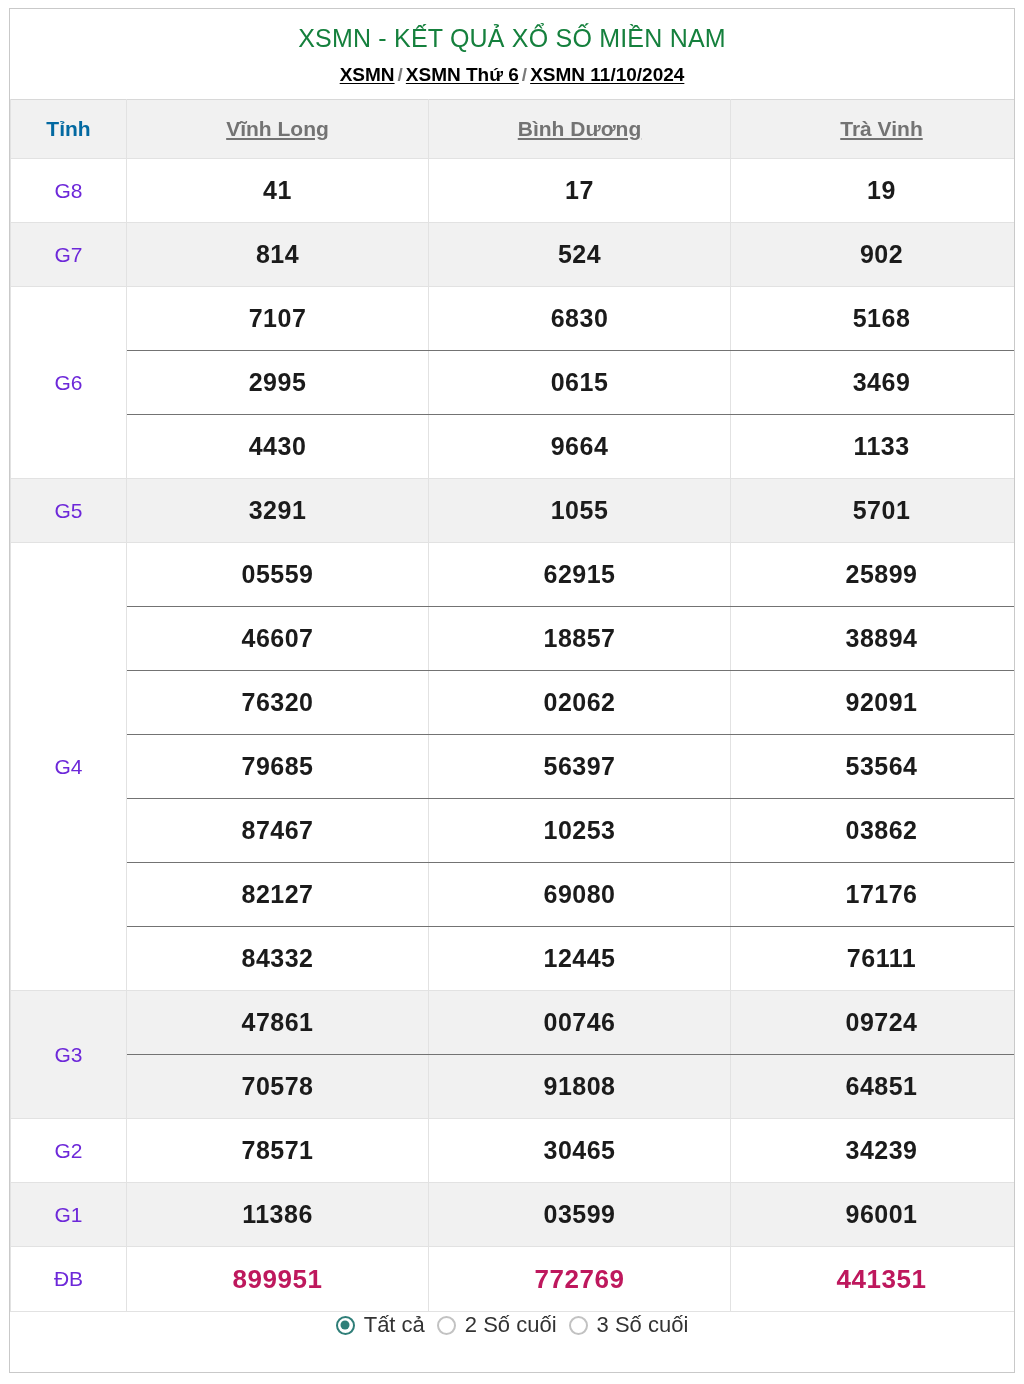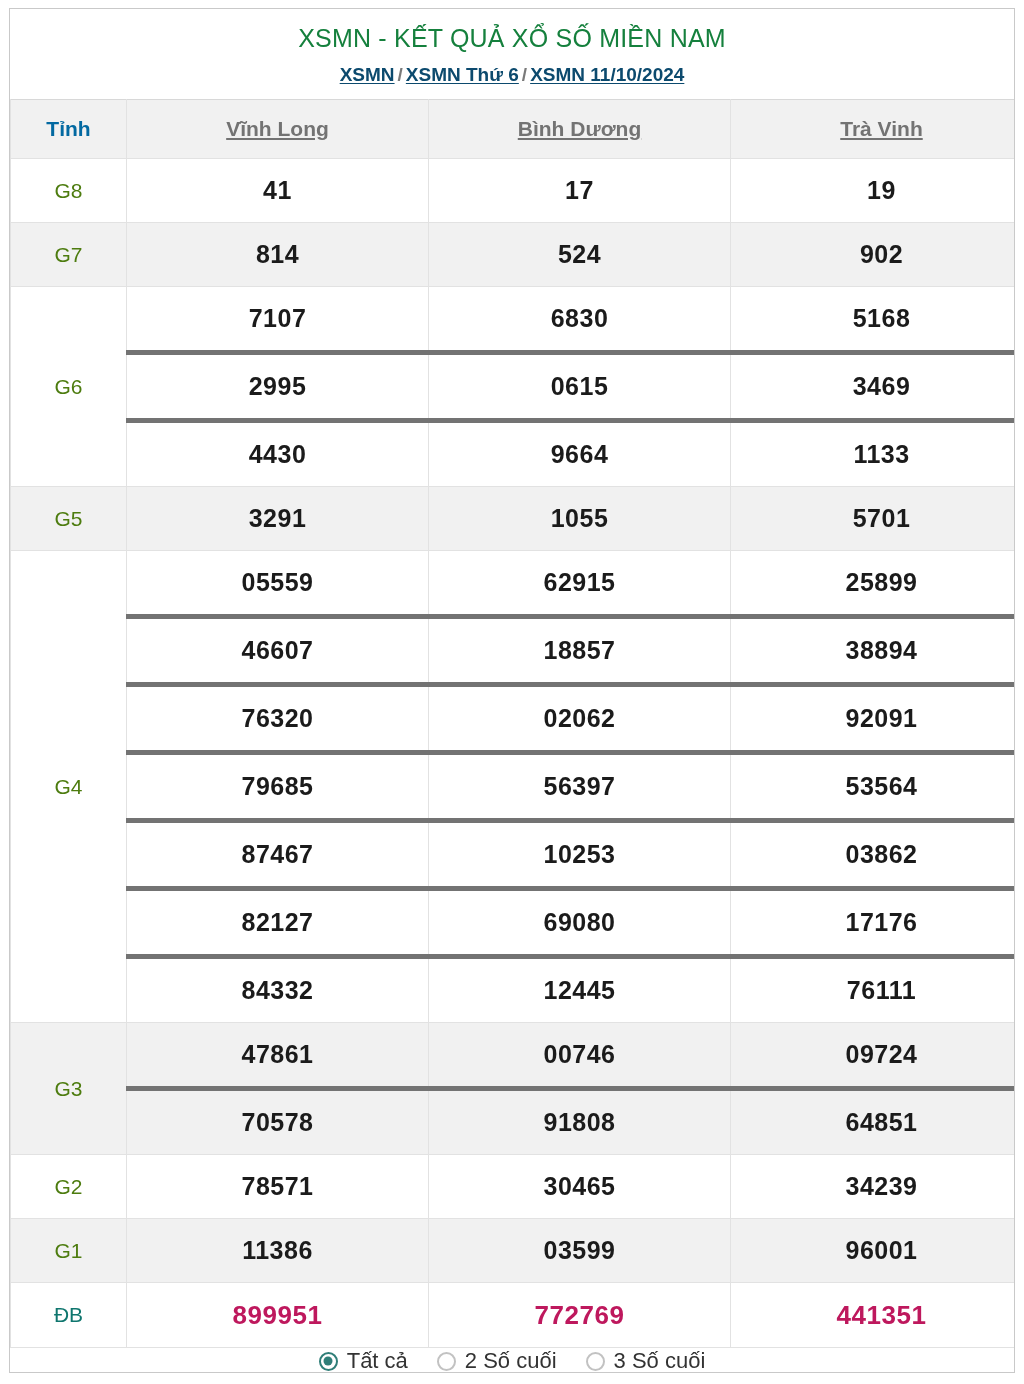--- a/index.html
+++ b/index.html
@@ -45,21 +45,21 @@
     font-weight: 400;
   }
   .breadcrumb {
     margin-top: 9px;
     font-size: 19px;
     line-height: 24px;
     font-weight: 700;
     color: #808080;
   }
   .breadcrumb a {
-    color: #0c4a6e;
+    color: #000000;
     text-decoration: underline;
     text-underline-offset: 2px;
   }
   .breadcrumb .sep {
     color: #7a7a7a;
     font-weight: 700;
     padding: 0 3px;
   }
 
   
@@ -91,55 +91,55 @@
   .th-prov a {
     font-size: 21px;
     font-weight: 700;
     color: #737373;
     text-decoration: underline;
     text-underline-offset: 2px;
   }
 
   td.lbl {
     font-size: 21px;
-    color: #4d7c0f;
+    color: #6d28d9;
     font-weight: 400;
     background: inherit;
   }
   td.num {
     font-size: 25px;
     font-weight: 700;
     color: #1b1b1b;
     letter-spacing: .5px;
   }
   tr.grp-shade { background: #f1f1f1; }
   tr.grp-plain { background: #ffffff; }
 
   
   tr.sub td { height: 63px; }
   tr.single td { height: 63px; }
 
   
-  tr.sub td.num { border-top: 1px solid #e8e8e8; border-bottom: 5px solid #737373; }
+  tr.sub td.num { border-top: 1px solid #e8e8e8; border-bottom: 1px solid #737373; }
   tr.sub.first td.num { border-top: 1px solid #e2e2e2; }
   tr.sub.last td.num { border-bottom: 1px solid #e2e2e2; }
 
   td.lbl.span { border-right: 1px solid #e2e2e2; }
 
   tr.db td { height: 64px; background: #ffffff; }
-  tr.db td.lbl { color: #0f766e; font-size: 21px; }
+  tr.db td.lbl { color: #6d28d9; font-size: 21px; }
   tr.db td.num { color: #be185d; font-size: 26px; font-weight: 700; }
 
   
   .footer {
     flex: 1;
     display: flex;
-    align-items: flex-end;
+    align-items: flex-start;
     justify-content: center;
-    gap: 29px;
+    gap: 12px;
     background: #ffffff;
   }
   .radio-opt {
     display: flex;
     align-items: center;
     gap: 9px;
     font-size: 22px;
     color: #333333;
     cursor: pointer;
   }

